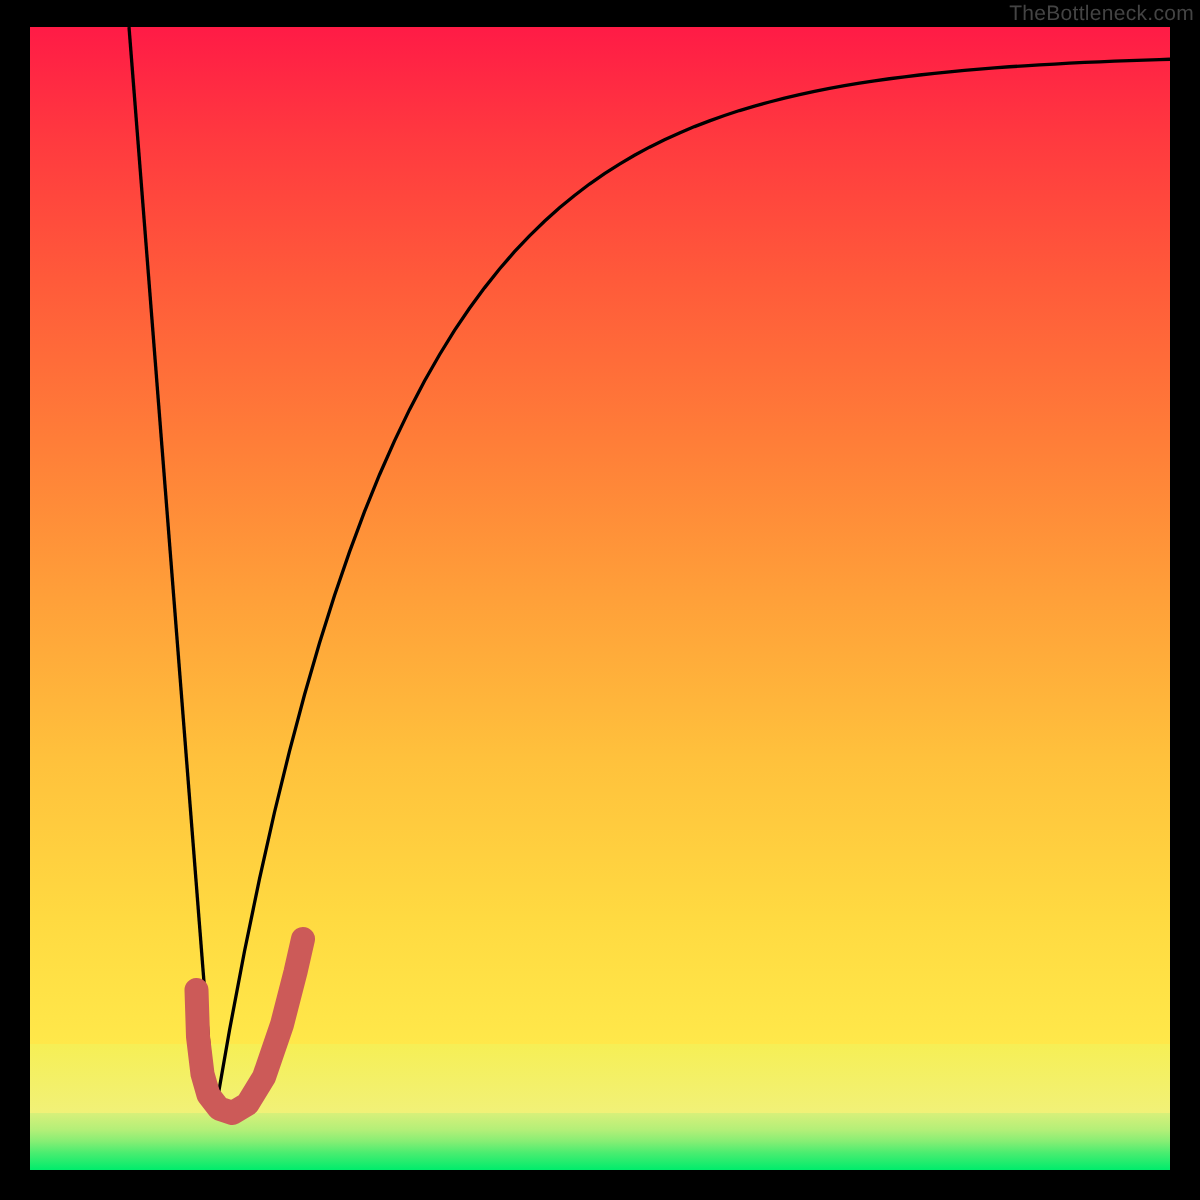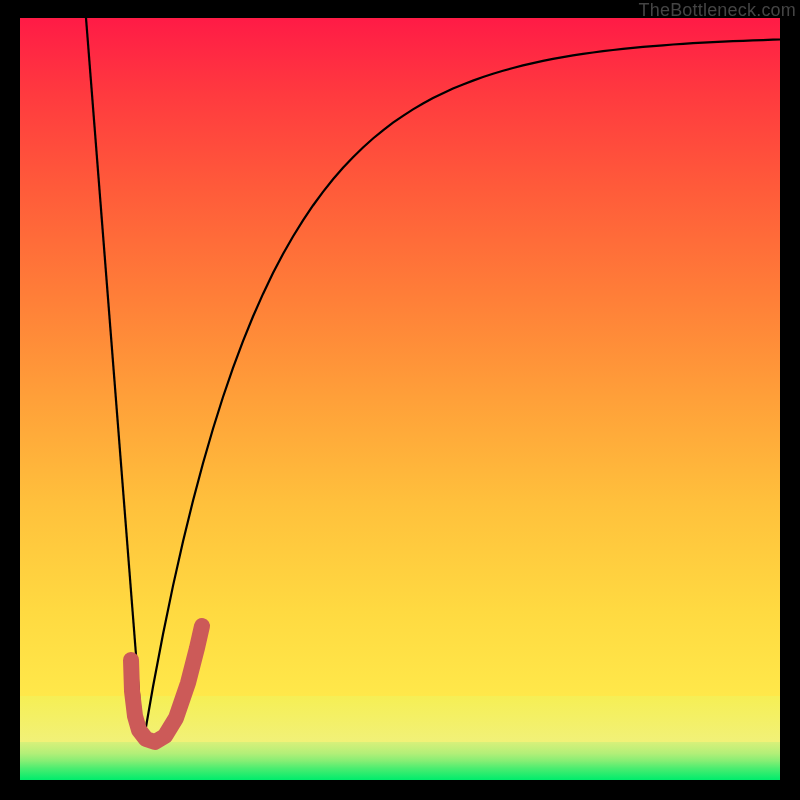--- a/index.html
+++ b/index.html
@@ -21,21 +21,21 @@
     left: 20px;
     top: 18px;
     width: 760px;
     height: 762px;
     overflow: hidden;
   }
   .attribution {
     position: absolute;
     top: 0;
     right: 4px;
-    font-size: 18px;
+    font-size: 14px;
     font-weight: 500;
     color: #444;
     letter-spacing: 0.2px;
   }
 </style>
 </head>
 <body>
 <div class="wrap">
 
   <div class="plot">

